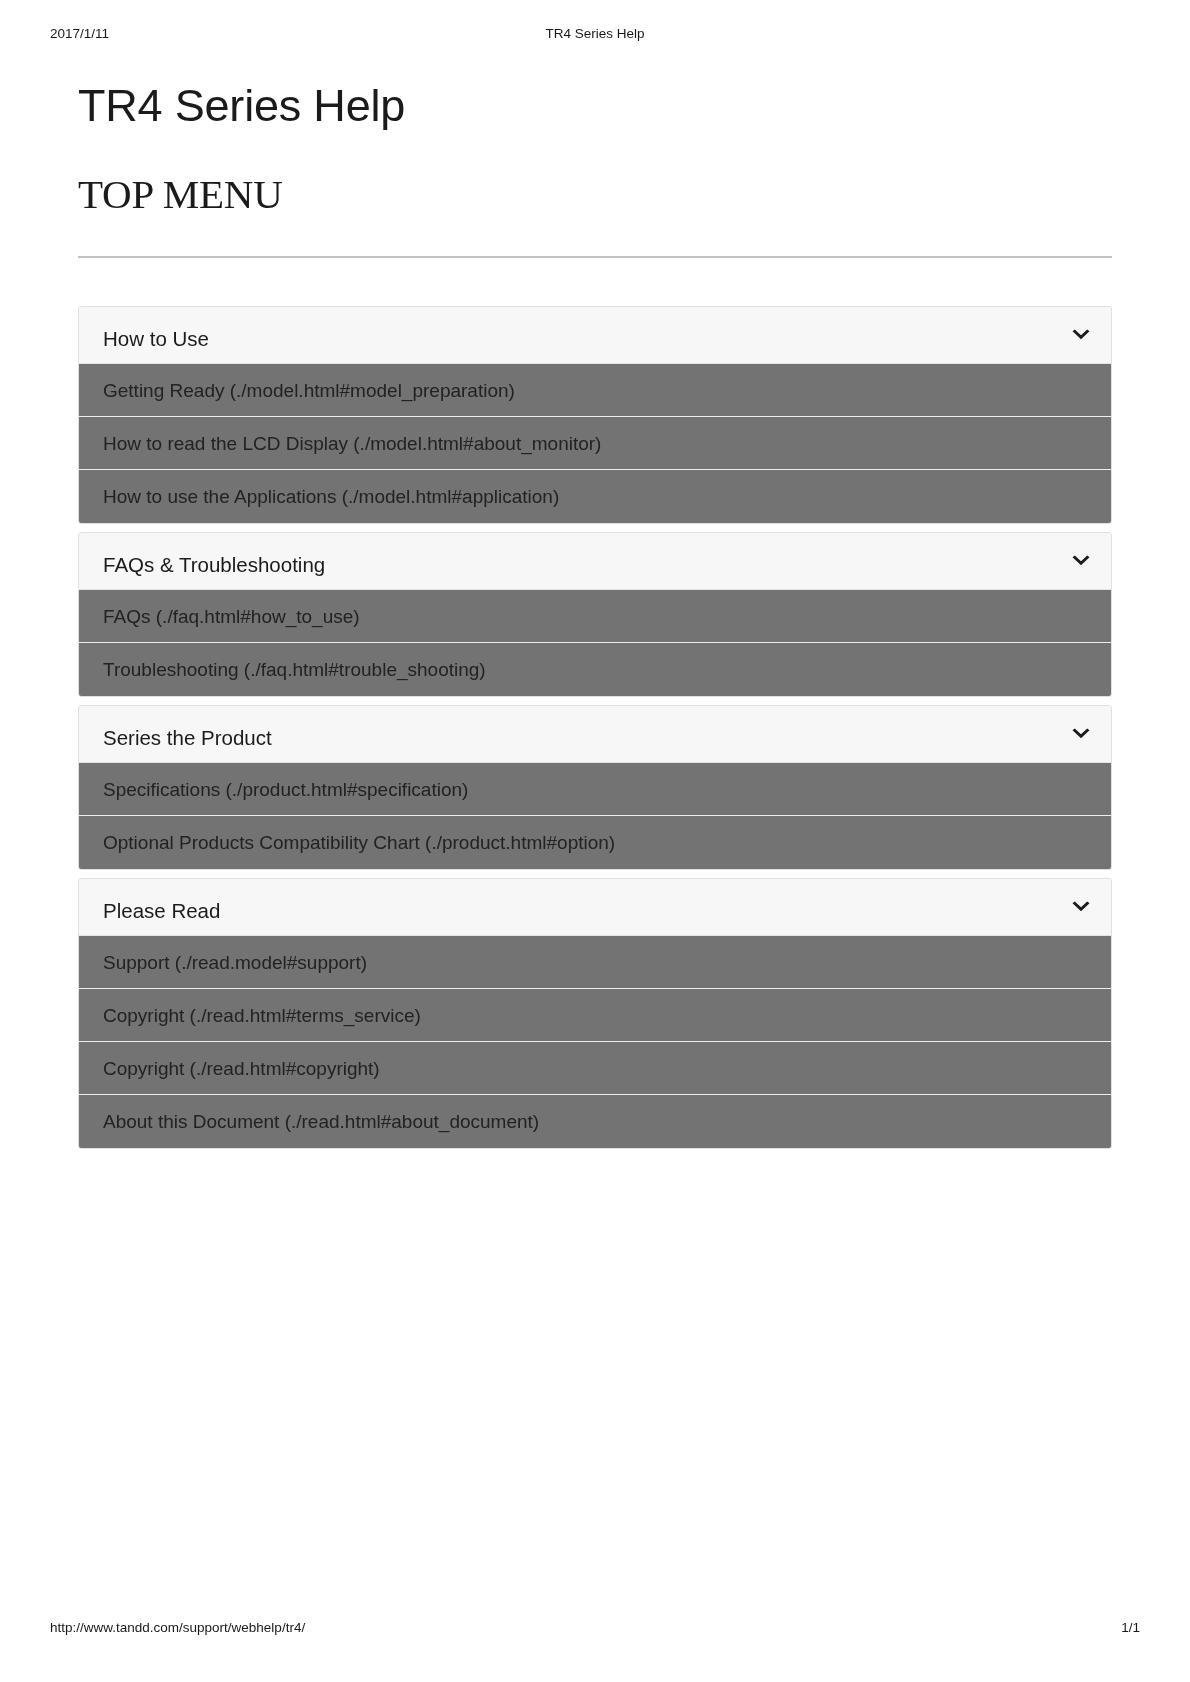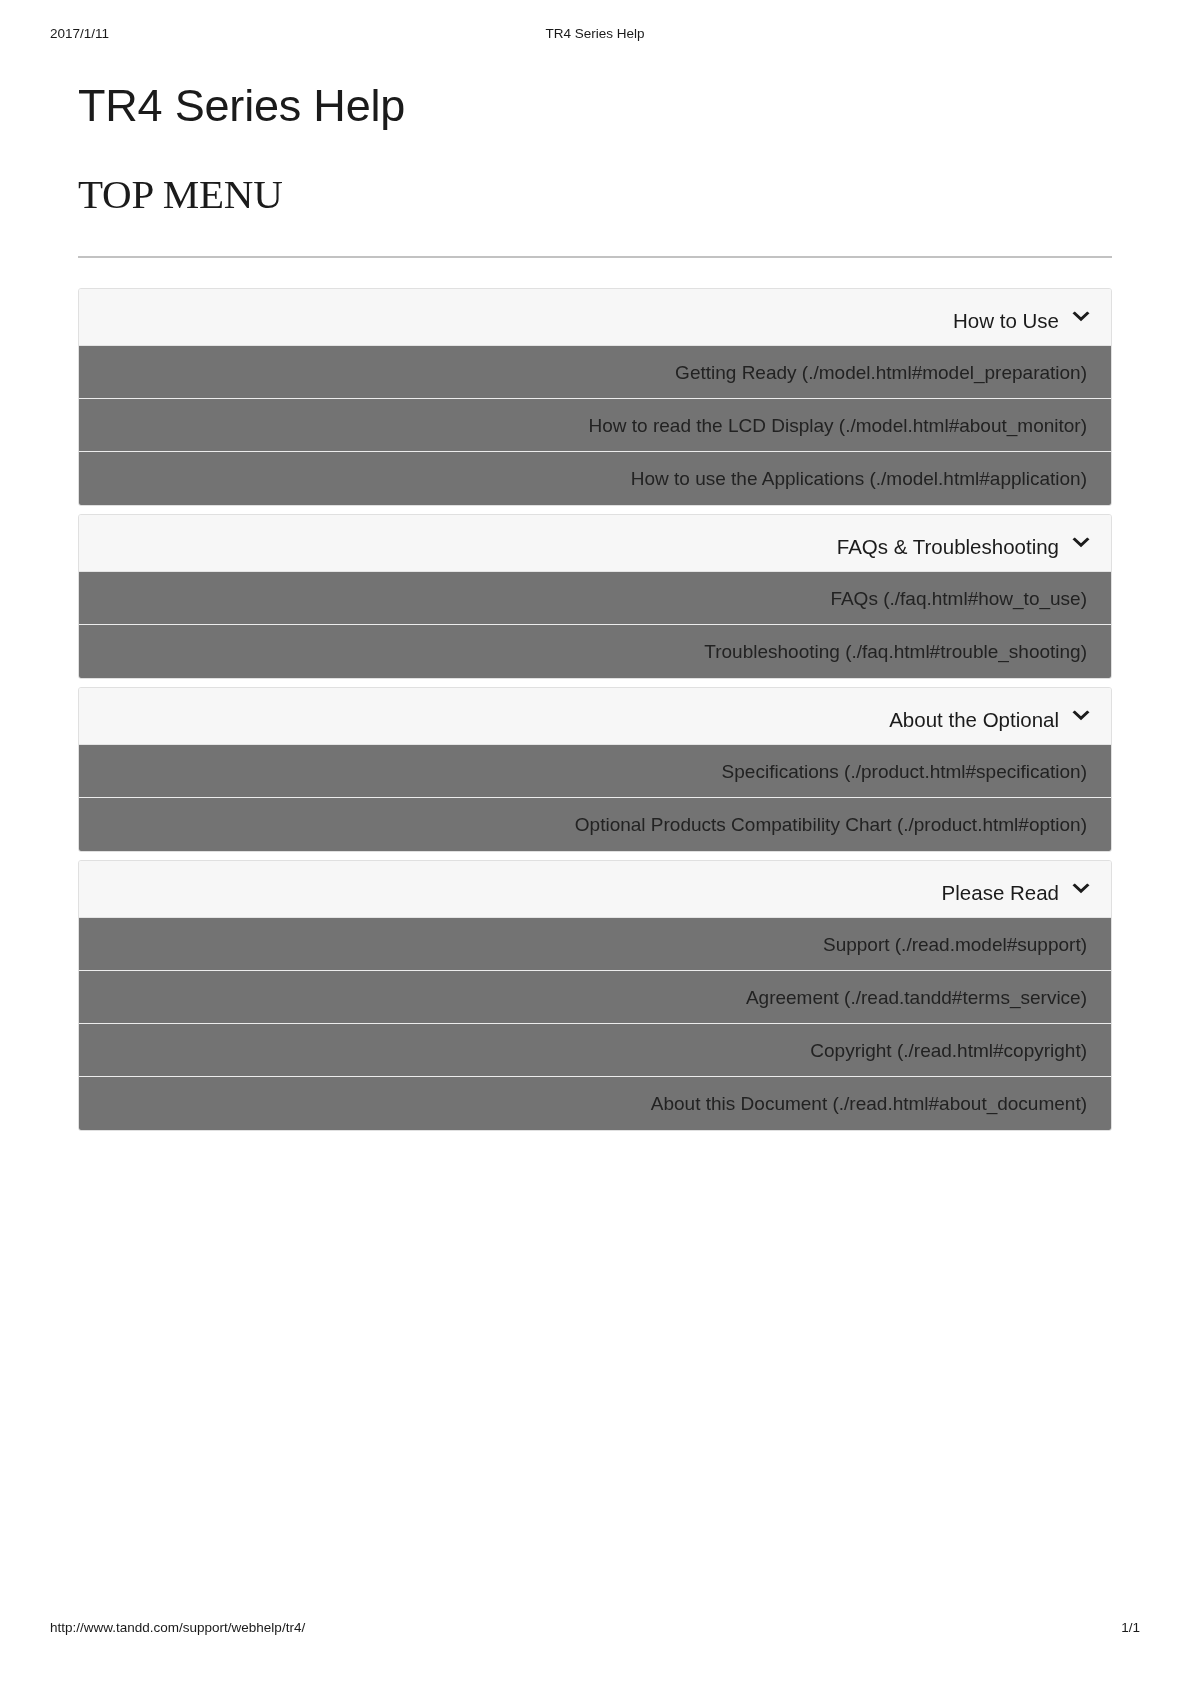--- a/index.html
+++ b/index.html
@@ -74,23 +74,22 @@
   hr.rule {
     margin: 37px 0 0 0;
     border: 0;
     border-top: 2px solid #c2c2c2;
     height: 0;
     width: 1034px;
   }
 
   
   .accordion {
-    margin-top: 30px;
+    margin-top: 48px;
     width: 1034px;
-    text-align: right;
   }
 
   .panel {
     border: 1px solid #e0e0e0;
     border-radius: 3px;
     background: #ffffff;
     margin-bottom: 8px;
     overflow: hidden;
   }
   .panel:last-child { margin-bottom: 0; }
@@ -203,42 +202,42 @@
             <path d="M4.5 9.2 L13 17.2 L21.5 9.2 L19.2 7.4 L13 13.2 L6.8 7.4 Z" fill="#1c1c1c"></path>
           </svg>
         </span>
       </div>
       <div class="panel-item">FAQs (./faq.html#how_to_use)</div>
       <div class="panel-item">Troubleshooting (./faq.html#trouble_shooting)</div>
     </div>
 
     <div class="panel">
       <div class="panel-header">
-        <span class="ph-label">About the Optional</span>
+        <span class="ph-label">Series the Product</span>
         <span class="chevron-down-icon">
           <svg width="26" height="26" viewBox="0 0 26 26" xmlns="http://www.w3.org/2000/svg">
             <path d="M4.5 9.2 L13 17.2 L21.5 9.2 L19.2 7.4 L13 13.2 L6.8 7.4 Z" fill="#1c1c1c"></path>
           </svg>
         </span>
       </div>
       <div class="panel-item">Specifications (./product.html#specification)</div>
       <div class="panel-item">Optional Products Compatibility Chart (./product.html#option)</div>
     </div>
 
     <div class="panel">
       <div class="panel-header">
         <span class="ph-label">Please Read</span>
         <span class="chevron-down-icon">
           <svg width="26" height="26" viewBox="0 0 26 26" xmlns="http://www.w3.org/2000/svg">
             <path d="M4.5 9.2 L13 17.2 L21.5 9.2 L19.2 7.4 L13 13.2 L6.8 7.4 Z" fill="#1c1c1c"></path>
           </svg>
         </span>
       </div>
       <div class="panel-item">Support (./read.model#support)</div>
-      <div class="panel-item">Agreement (./read.tandd#terms_service)</div>
+      <div class="panel-item">Copyright (./read.html#terms_service)</div>
       <div class="panel-item">Copyright (./read.html#copyright)</div>
       <div class="panel-item">About this Document (./read.html#about_document)</div>
     </div>
 
   </div>
 </div>
 
 <div class="print-footer">
   <span class="pf-url">http://www.tandd.com/support/webhelp/tr4/</span>
   <span class="pf-page">1/1</span>

